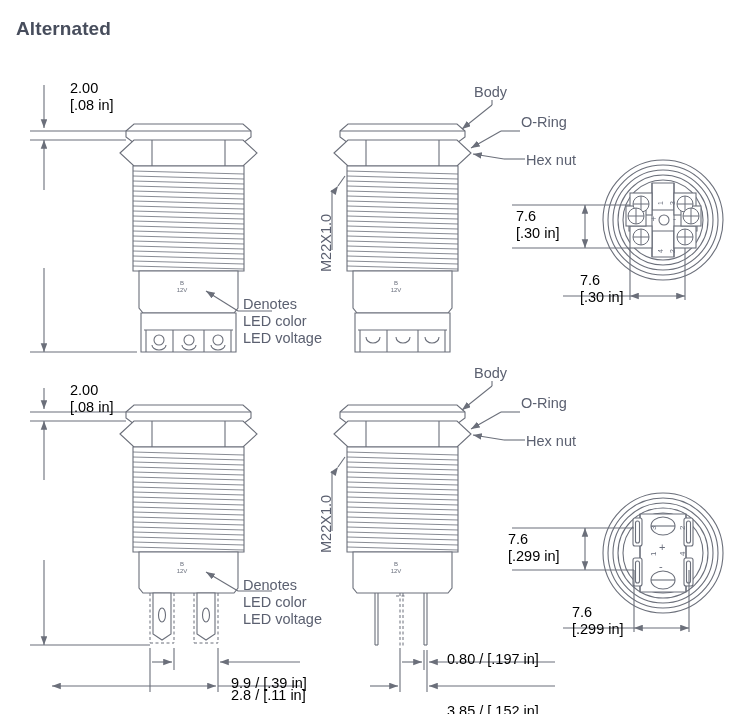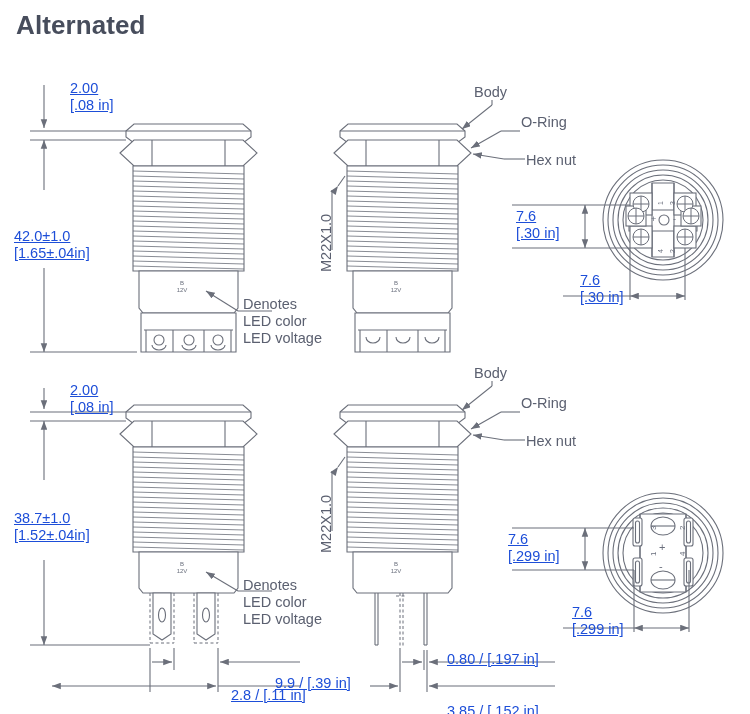--- a/index.html
+++ b/index.html
@@ -6,34 +6,34 @@
   html,body{margin:0;padding:0;background:#ffffff;}
   body{
     width:750px;height:714px;position:relative;overflow:hidden;
     font-family:"Liberation Sans","DejaVu Sans",sans-serif;
     color:#4a5060;
   }
   #sheet{position:absolute;inset:0;}
   svg.layer{position:absolute;left:0;top:0;width:750px;height:714px;overflow:visible;}
 
   .page-title{
-    position:absolute;left:16px;top:10px;
-    font-size:26px;font-weight:bold;color:#474d5c;
+    position:absolute;left:16px;top:18px;
+    font-size:19px;font-weight:bold;color:#474d5c;
     letter-spacing:.1px;
   }
 
   
   .lbl{position:absolute;color:#5b6070;font-size:14.5px;line-height:1.18;white-space:pre;}
   .lbl.tiny{font-size:6px;line-height:1.05;color:#6a6f7d;text-align:center;}
   .lbl.vert{
     transform-origin:0 0;
     transform:rotate(-90deg);
     white-space:nowrap;
   }
-  .num{position:absolute;color:#1d4ed8;font-size:14.5px;line-height:1.2;white-space:pre;text-decoration:underline;}
+  .num{position:absolute;color:#000000;font-size:14.5px;line-height:1.2;white-space:pre;}
 </style>
 </head>
 <body>
 
 <div id="sheet">
 
   <div class="page-title">Alternated</div>
 
   <svg class="layer" viewBox="0 0 750 714" xmlns="http://www.w3.org/2000/svg">
     <defs>
@@ -395,22 +395,20 @@
       <path d="M585,528 L585,570" marker-start="url(#ahb)" marker-end="url(#ah)"></path>
       <path d="M634,570 L634,632"></path>
       <path d="M689,570 L689,632"></path>
       <path d="M634,628 L689,628" marker-start="url(#ahb)" marker-end="url(#ah)"></path>
       <path d="M563,628 L634,628"></path>
     </g>
   </svg>
 
   <div class="num" style="left:70px;top:80px;">2.00
 [.08 in]</div>
-  <div class="num" style="left:14px;top:228px;">42.0±1.0
-[1.65±.04in]</div>
   <div class="lbl tiny" style="left:170px;top:280px;width:24px;">B</div>
   <div class="lbl tiny" style="left:170px;top:287px;width:24px;">12V</div>
   <div class="lbl" style="left:243px;top:296px;">Denotes
 LED color
 LED voltage</div>
 
   <div class="lbl" style="left:474px;top:84px;">Body</div>
   <div class="lbl" style="left:521px;top:114px;">O-Ring</div>
   <div class="lbl" style="left:526px;top:152px;">Hex nut</div>
   <div class="lbl vert" style="left:318px;top:272px;">M22X1.0</div>
@@ -423,29 +421,27 @@
 [.30 in]</div>
   <div class="lbl tiny vert" style="left:657px;top:205px;font-size:7px;">1</div>
   <div class="lbl tiny vert" style="left:669px;top:205px;font-size:7px;">3</div>
   <div class="lbl tiny vert" style="left:669px;top:253px;font-size:7px;">2</div>
   <div class="lbl tiny vert" style="left:657px;top:253px;font-size:7px;">4</div>
   <div class="lbl tiny" style="left:651px;top:215px;font-size:9px;">+</div>
   <div class="lbl tiny" style="left:673px;top:215px;font-size:9px;">-</div>
 
   <div class="num" style="left:70px;top:382px;">2.00
 [.08 in]</div>
-  <div class="num" style="left:14px;top:510px;">38.7±1.0
-[1.52±.04in]</div>
   <div class="lbl tiny" style="left:170px;top:561px;width:24px;">B</div>
   <div class="lbl tiny" style="left:170px;top:568px;width:24px;">12V</div>
   <div class="lbl" style="left:243px;top:577px;">Denotes
 LED color
 LED voltage</div>
   <div class="num" style="left:231px;top:651px;margin-top:36px;">2.8 / [.11 in]</div>
-  <div class="num" style="left:231px;top:675px;margin-left:44px;">9.9 / [.39 in]</div>
+  <div class="num" style="left:231px;top:675px;">9.9 / [.39 in]</div>
 
   <div class="lbl" style="left:474px;top:365px;">Body</div>
   <div class="lbl" style="left:521px;top:395px;">O-Ring</div>
   <div class="lbl" style="left:526px;top:433px;">Hex nut</div>
   <div class="lbl vert" style="left:318px;top:553px;">M22X1.0</div>
   <div class="lbl tiny" style="left:384px;top:561px;width:24px;">B</div>
   <div class="lbl tiny" style="left:384px;top:568px;width:24px;">12V</div>
   <div class="num" style="left:447px;top:651px;">0.80 / [.197 in]</div>
   <div class="num" style="left:447px;top:703px;">3.85 / [.152 in]</div>
 

